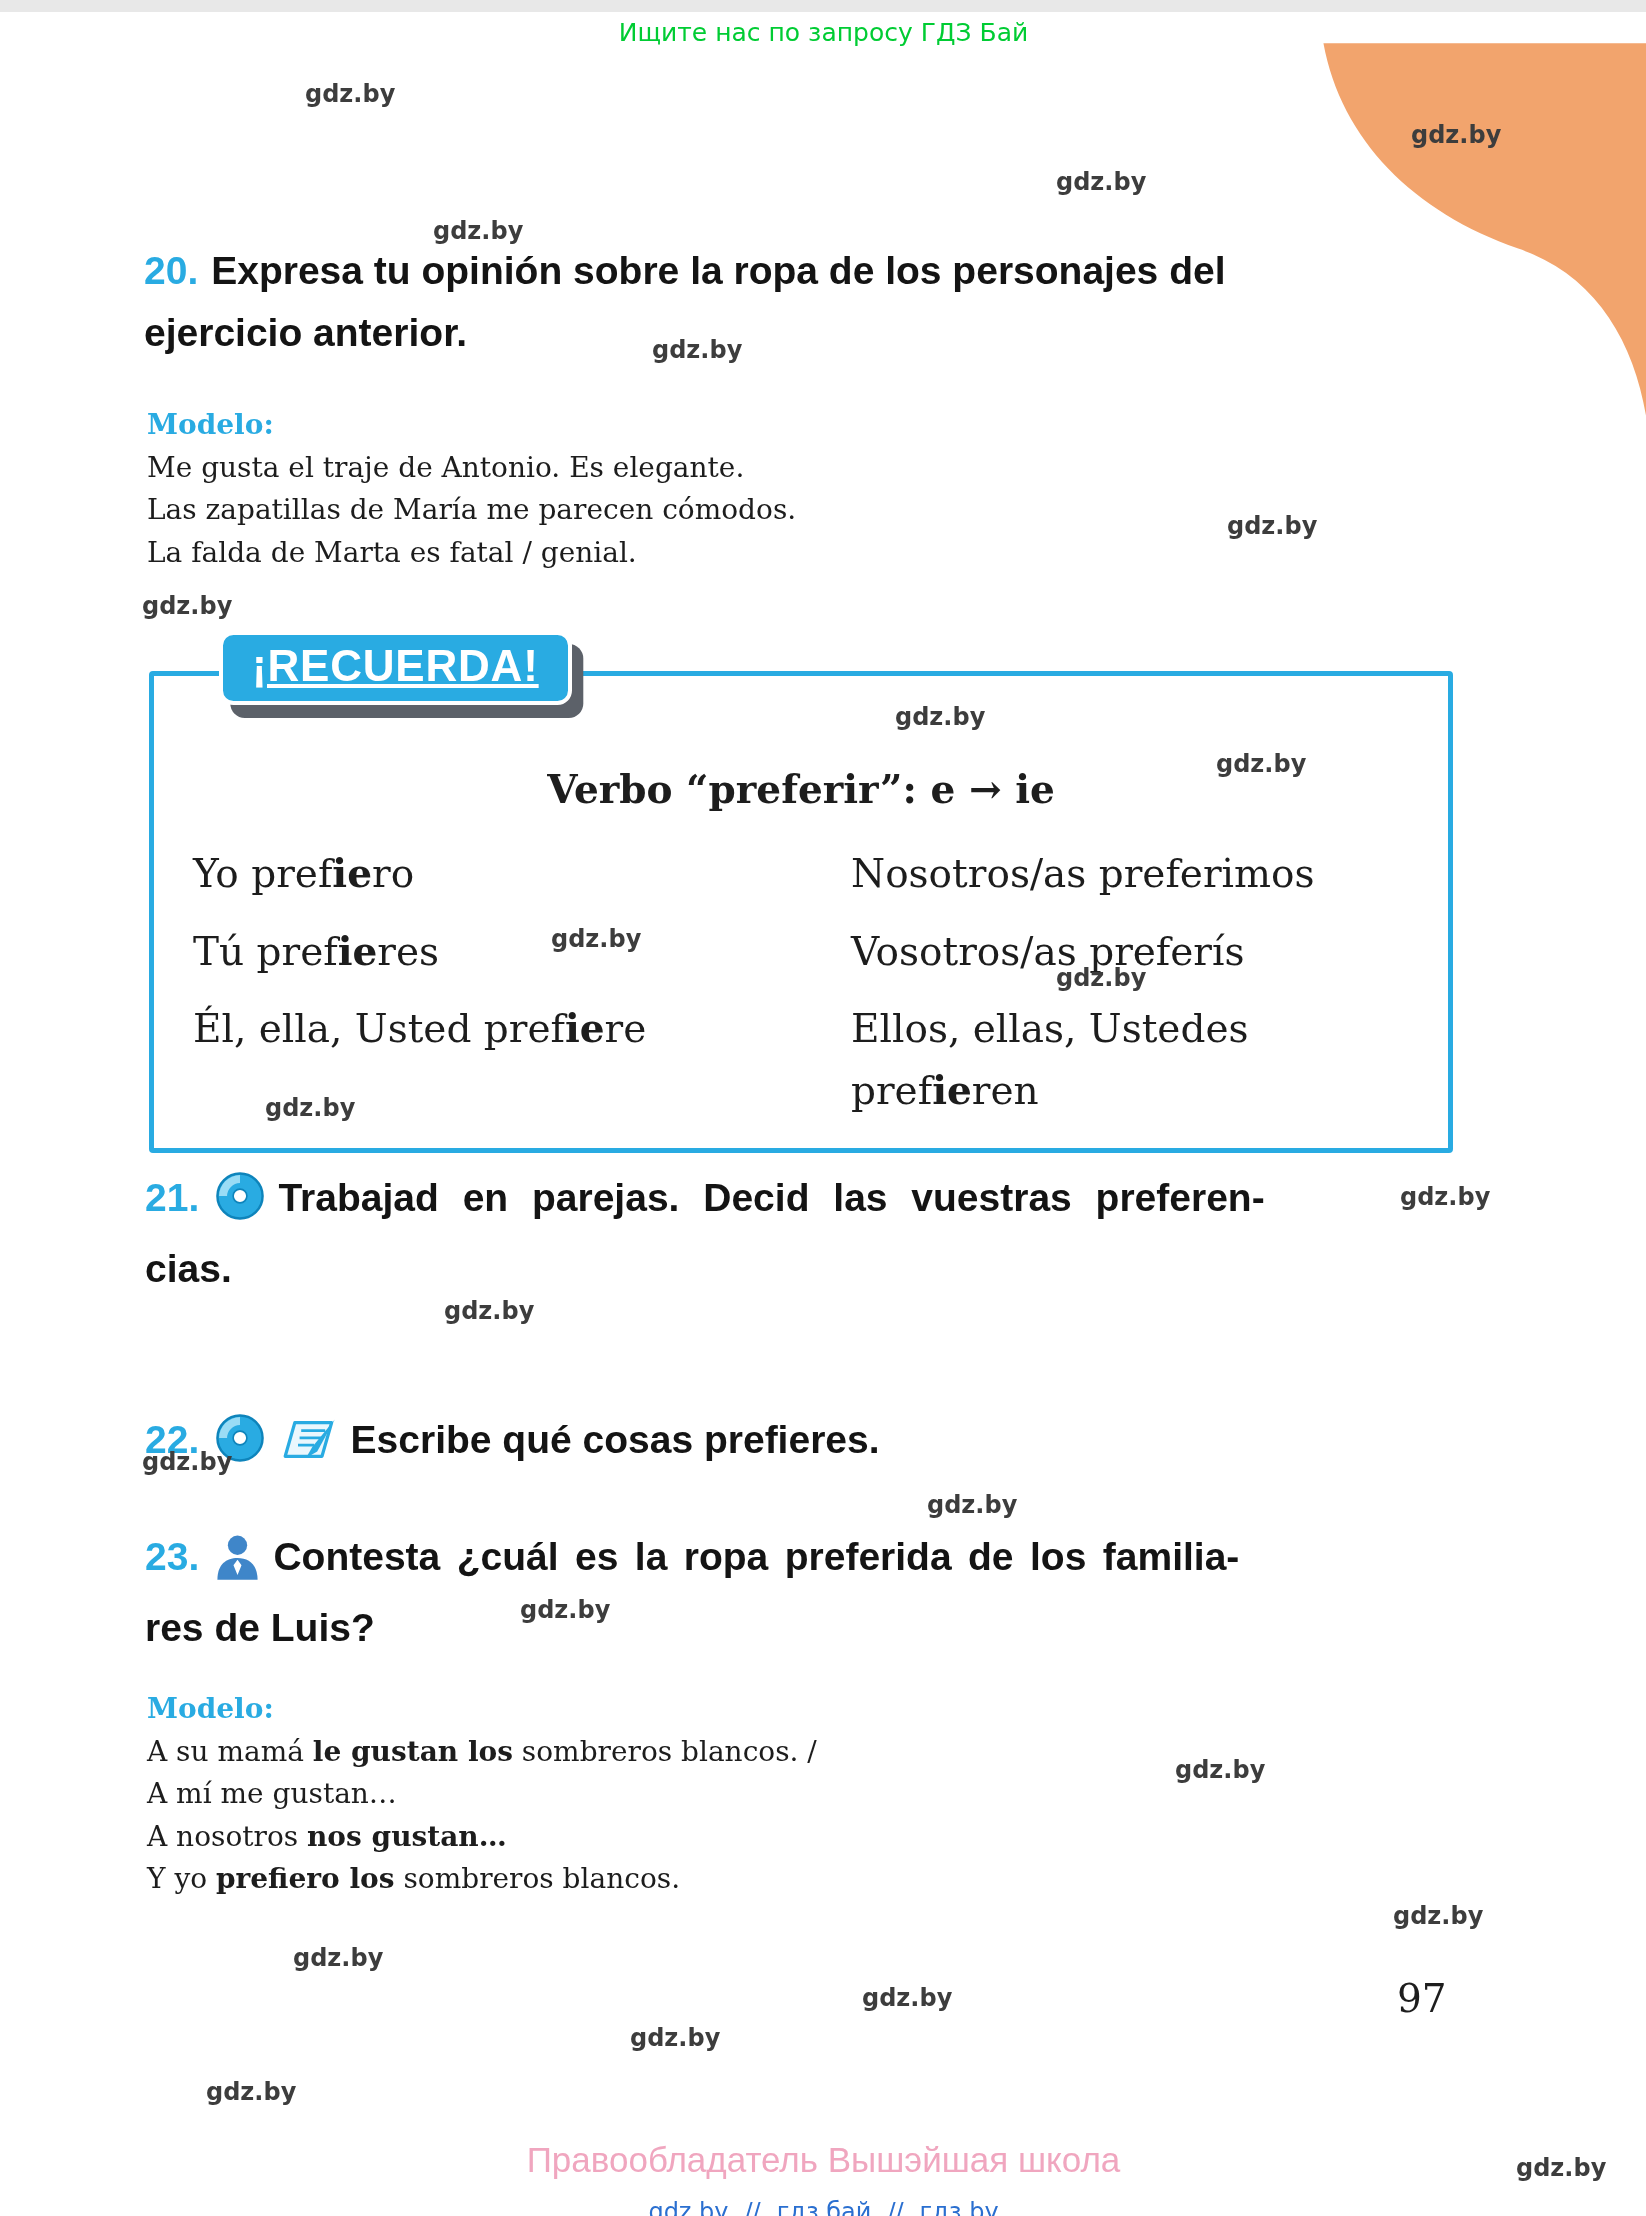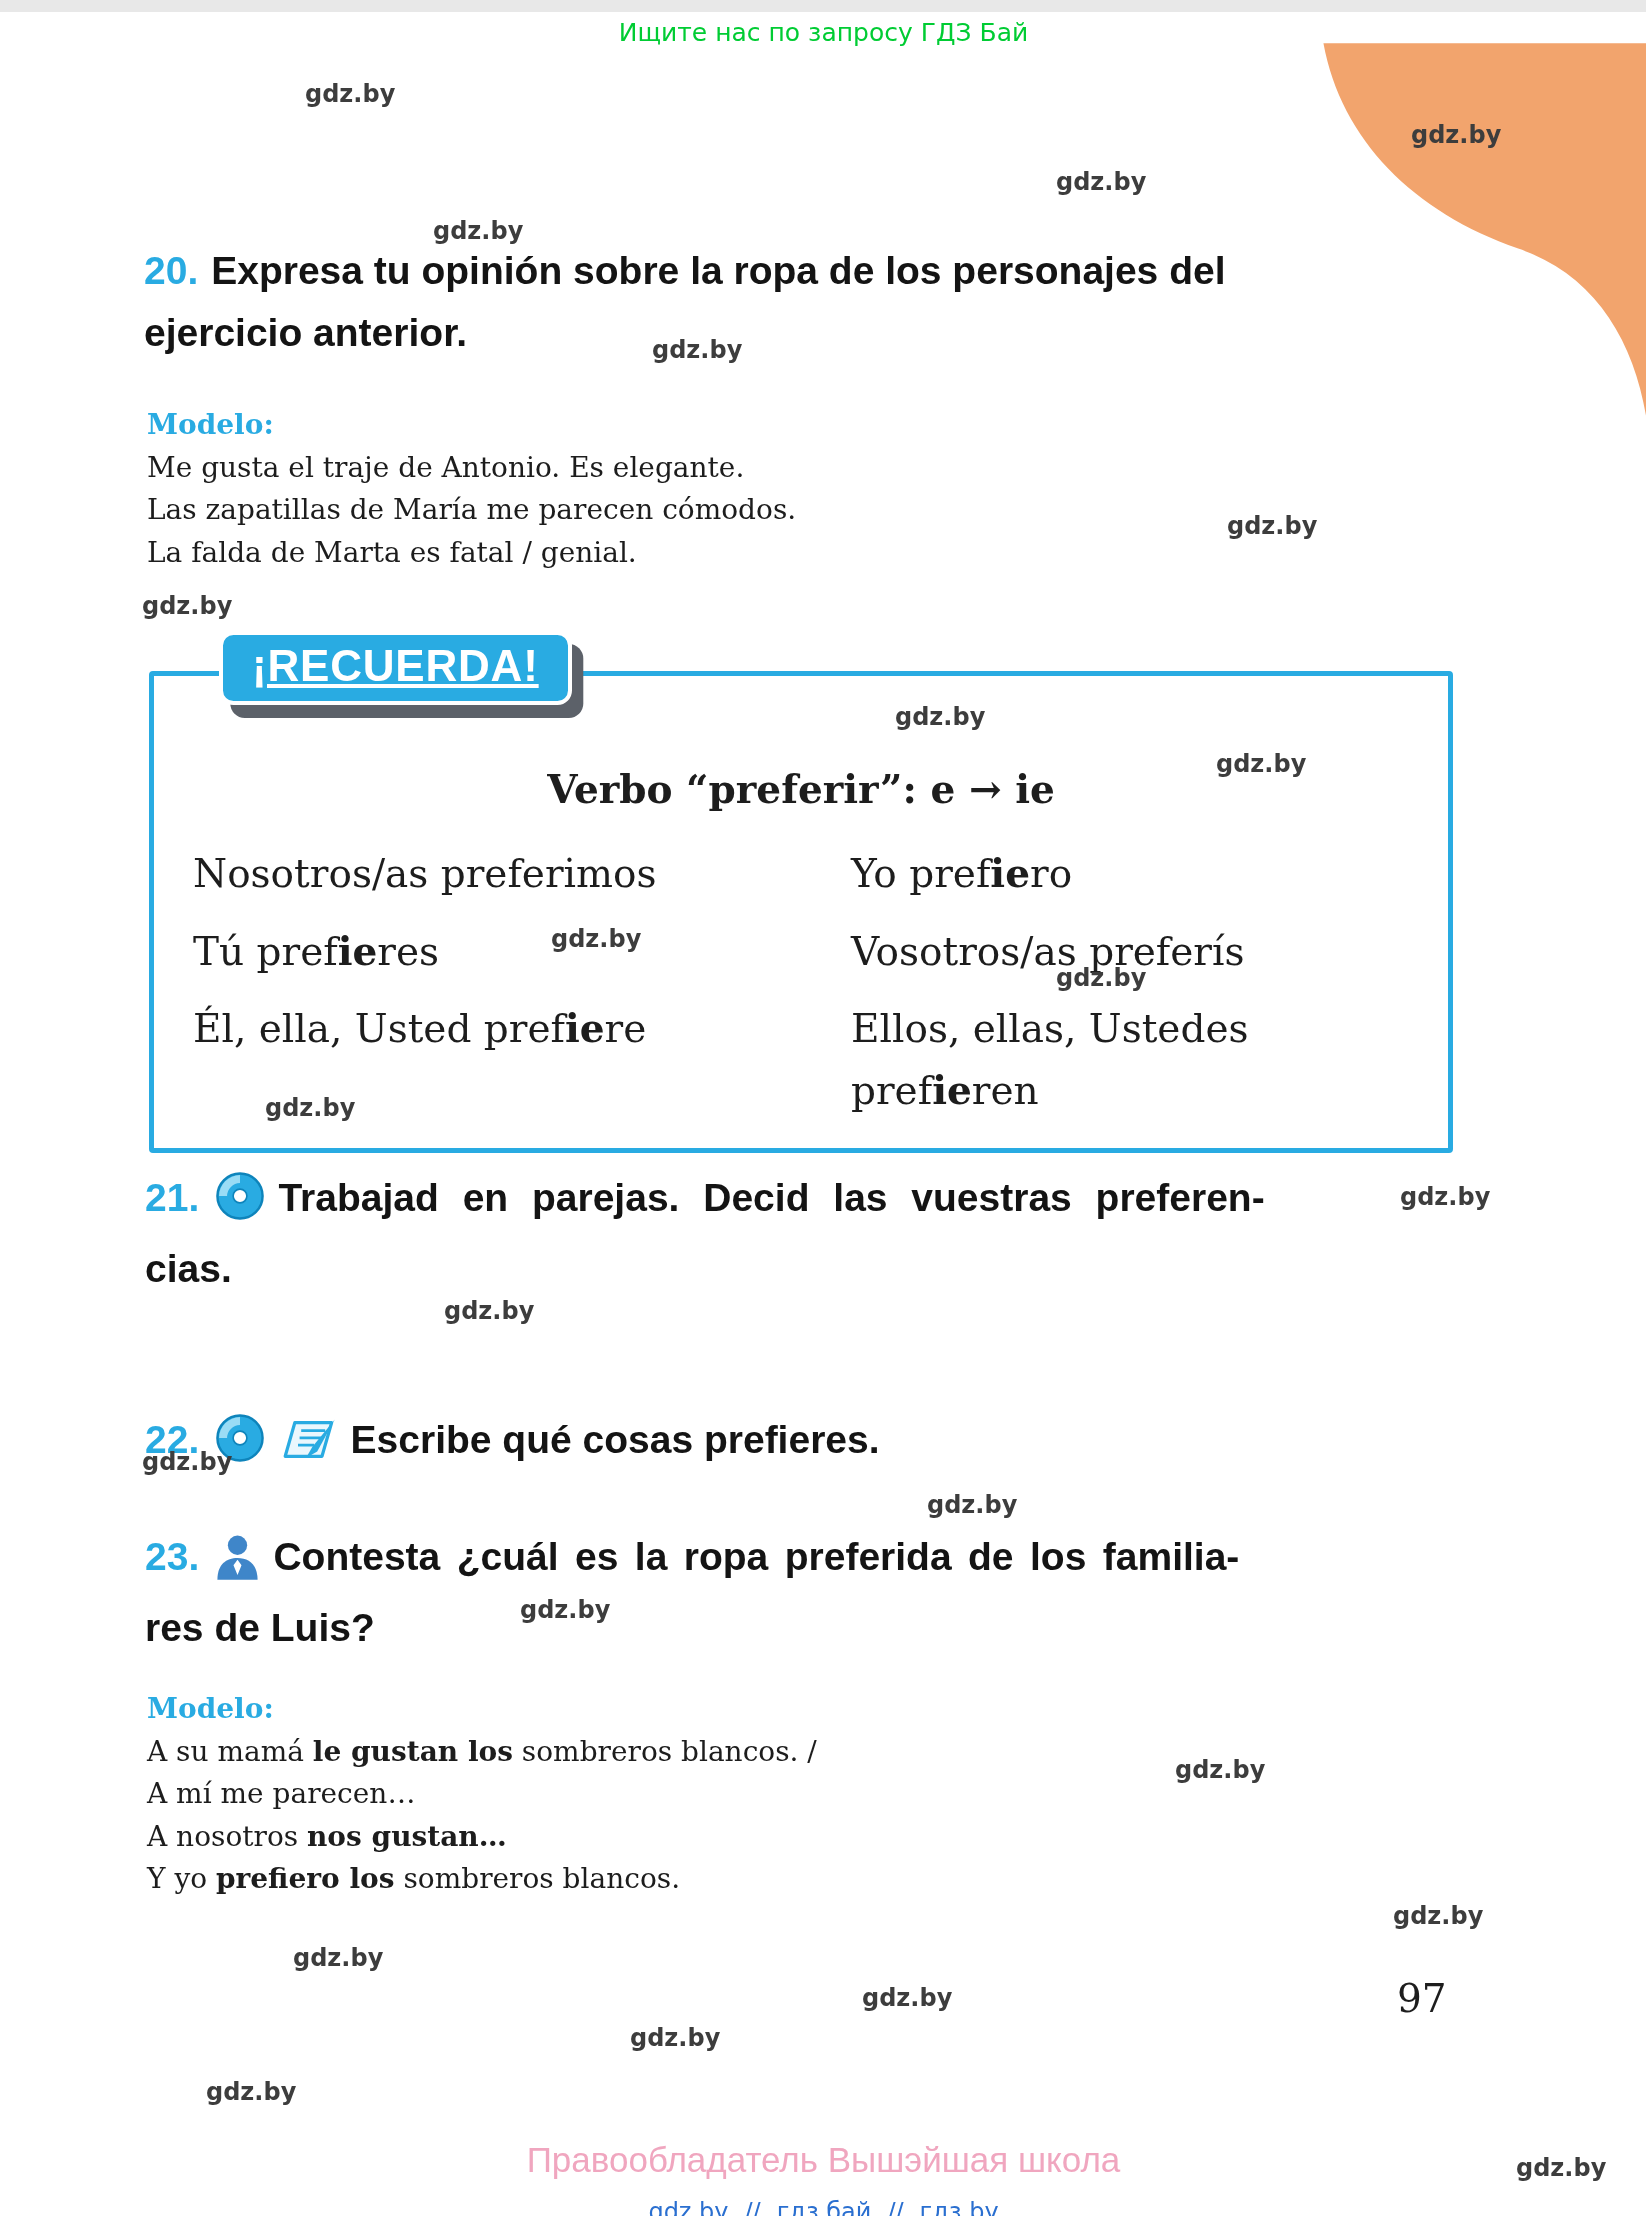--- a/index.html
+++ b/index.html
@@ -119,22 +119,22 @@
     <div class="modelo-lines">
       <div><span>Me gusta el traje de Antonio. Es elegante.</span></div>
       <div><span>Las zapatillas de María me parecen cómodos.</span></div>
       <div><span>La falda de Marta es fatal / genial.</span></div>
     </div>
   </div>
 
   <div class="rec-box">
     <div class="rec-title">Verbo “preferir”: e → ie</div>
     <div class="conj">
+      <div class="cell"><span>Yo pref</span><span class="seg-bold">ie</span><span>ro</span></div>
       <div class="cell"><span>Nosotros/as preferimos</span></div>
-      <div class="cell"><span>Yo pref</span><span class="seg-bold">ie</span><span>ro</span></div>
       <div class="cell"><span>Tú pref</span><span class="seg-bold">ie</span><span>res</span></div>
       <div class="cell"><span>Vosotros/as preferís</span></div>
       <div class="cell"><span>Él, ella, Usted pref</span><span class="seg-bold">ie</span><span>re</span></div>
       <div class="cell"><span>Ellos, ellas, Ustedes</span><br><span>pref</span><span class="seg-bold">ie</span><span>ren</span></div>
     </div>
   </div>
   <div class="rec-label">¡RECUERDA!</div>
 
   <div class="ex" style="left:145px; top:1155px; width:1338px;">
     <span class="ex-num">21.</span><span class="icon"><svg width="50" height="50" viewBox="0 0 62 62">
@@ -163,21 +163,21 @@
           <path d="M3 58 C3 39 14 31 28 31 C42 31 53 39 53 58 Z" fill="#3f86c9"></path>
           <path d="M28 33 L33 40 L28 52 L23 40 Z" fill="#ffffff"></path>
         </svg></span><span class="wide-sm">Contesta ¿cuál es la ropa preferida de los familia-</span><br>
     <span>res de Luis?</span>
   </div>
 
   <div class="modelo" style="left:147px; top:1676px;">
     <div class="modelo-label lbl-w2">Modelo:</div>
     <div class="modelo-lines">
       <div><span>A su mamá </span><span class="seg-bold">le gustan los</span><span> sombreros blancos. /</span></div>
-      <div><span>A mí me parecen…</span></div>
+      <div><span>A mí me gustan…</span></div>
       <div><span>A nosotros </span><span class="seg-bold">nos gustan…</span></div>
       <div><span>Y yo </span><span class="seg-bold">prefiero los</span><span> sombreros blancos.</span></div>
     </div>
   </div>
 
   <div class="page-num">97</div>
 
   <div class="footer-pink">Правообладатель Вышэйшая школа</div>
 
   <div class="footer-links">

